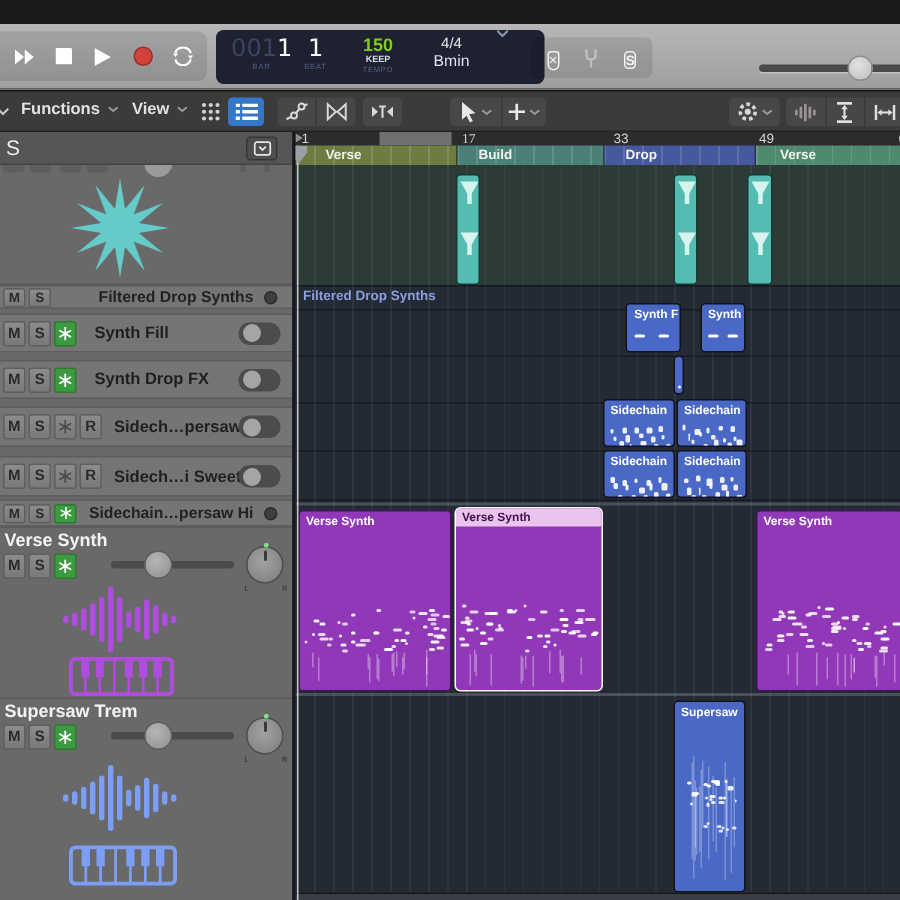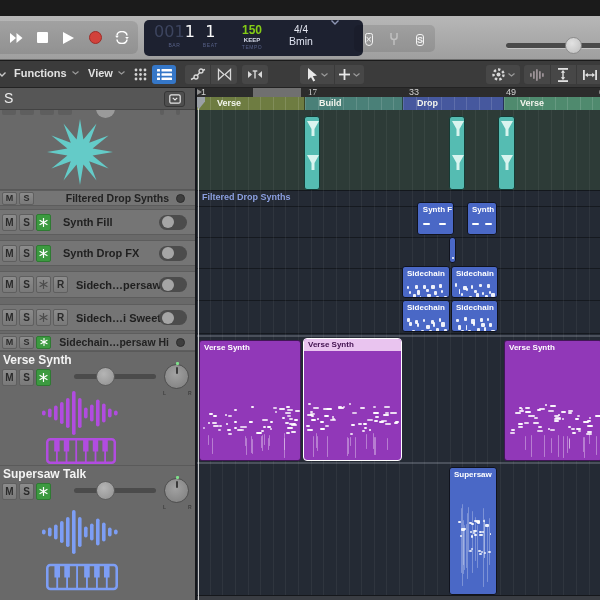--- a/index.html
+++ b/index.html
@@ -481,21 +481,21 @@
               <rect x="8.2" y="1.5" width="5.4" height="12"></rect>
               <rect x="17.8" y="1.5" width="5.4" height="12"></rect>
               <rect x="37.1" y="1.5" width="5.4" height="12"></rect>
               <rect x="46.8" y="1.5" width="5.4" height="12"></rect>
               <rect x="56.4" y="1.5" width="5.4" height="12"></rect>
             </g>
         </svg>
       </div>
 
       <div class="bigblock" style="top:377px;height:135px">
-        <span class="bigname">Supersaw Talk</span>
+        <span class="bigname">Supersaw Trem</span>
         <div class="ctl-row">
           <button class="msbtn">M</button>
           <button class="msbtn">S</button>
           <button class="msbtn frz on">
               <svg width="9" height="9" viewBox="0 0 9 9" stroke="#fff" stroke-width="1.2" stroke-linecap="round">
                 <line x1="4.5" y1="0.5" x2="4.5" y2="8.5"></line>
                 <line x1="1" y1="2.5" x2="8" y2="6.5"></line>
                 <line x1="8" y1="2.5" x2="1" y2="6.5"></line>
               </svg>
             </button>

